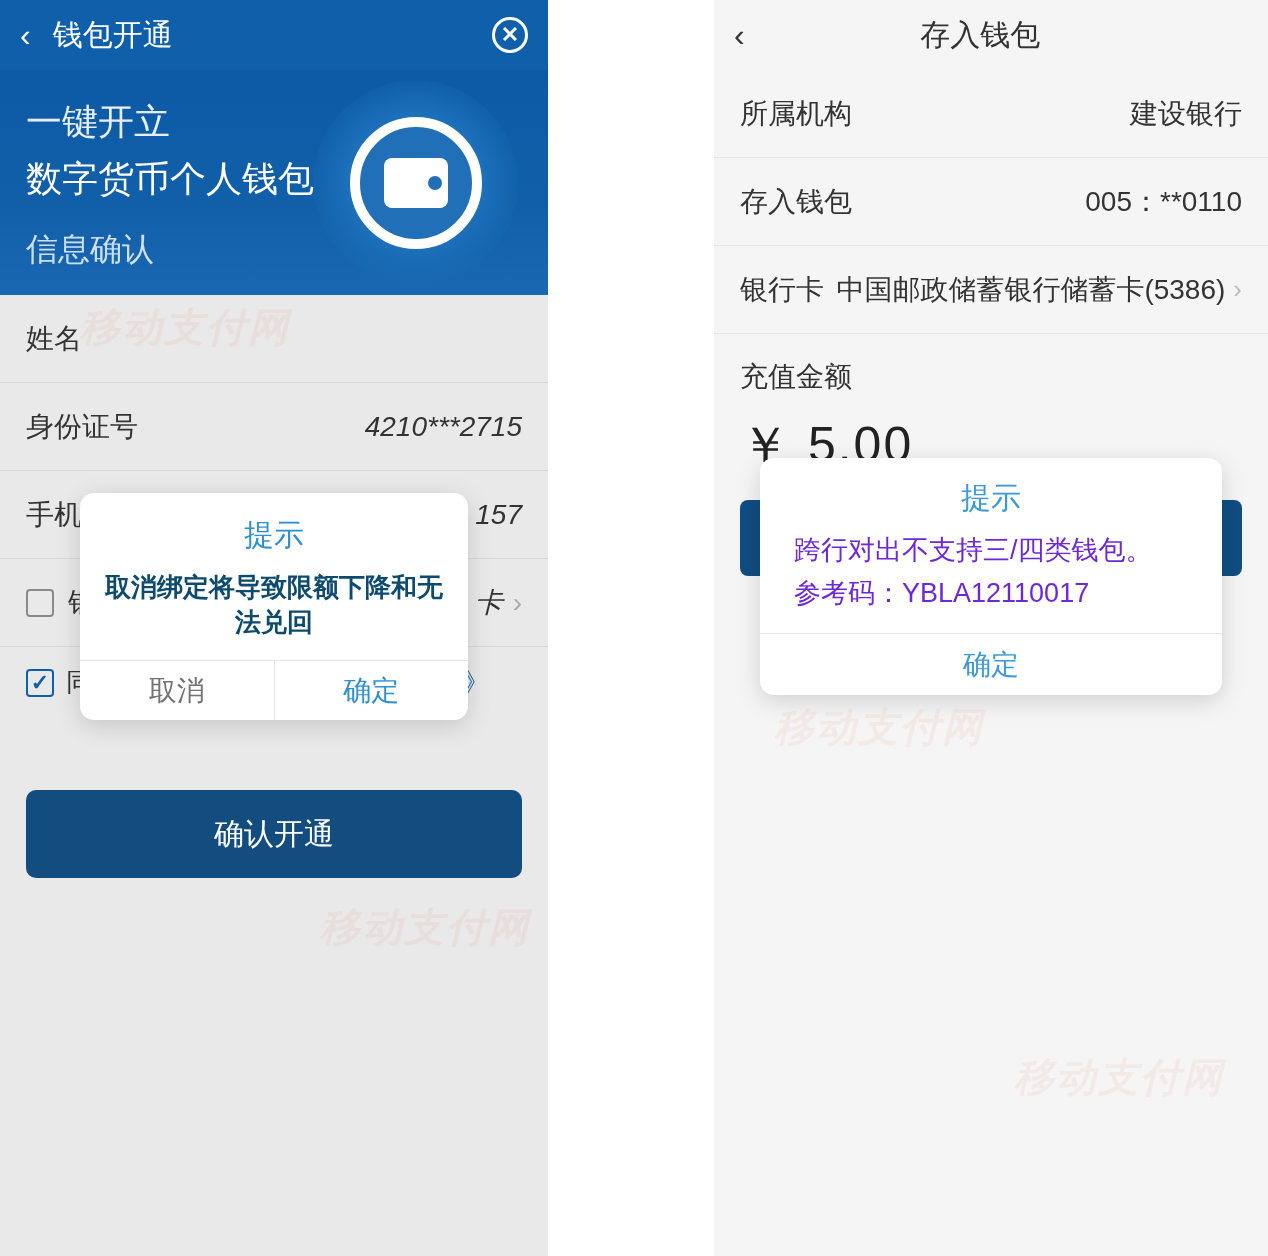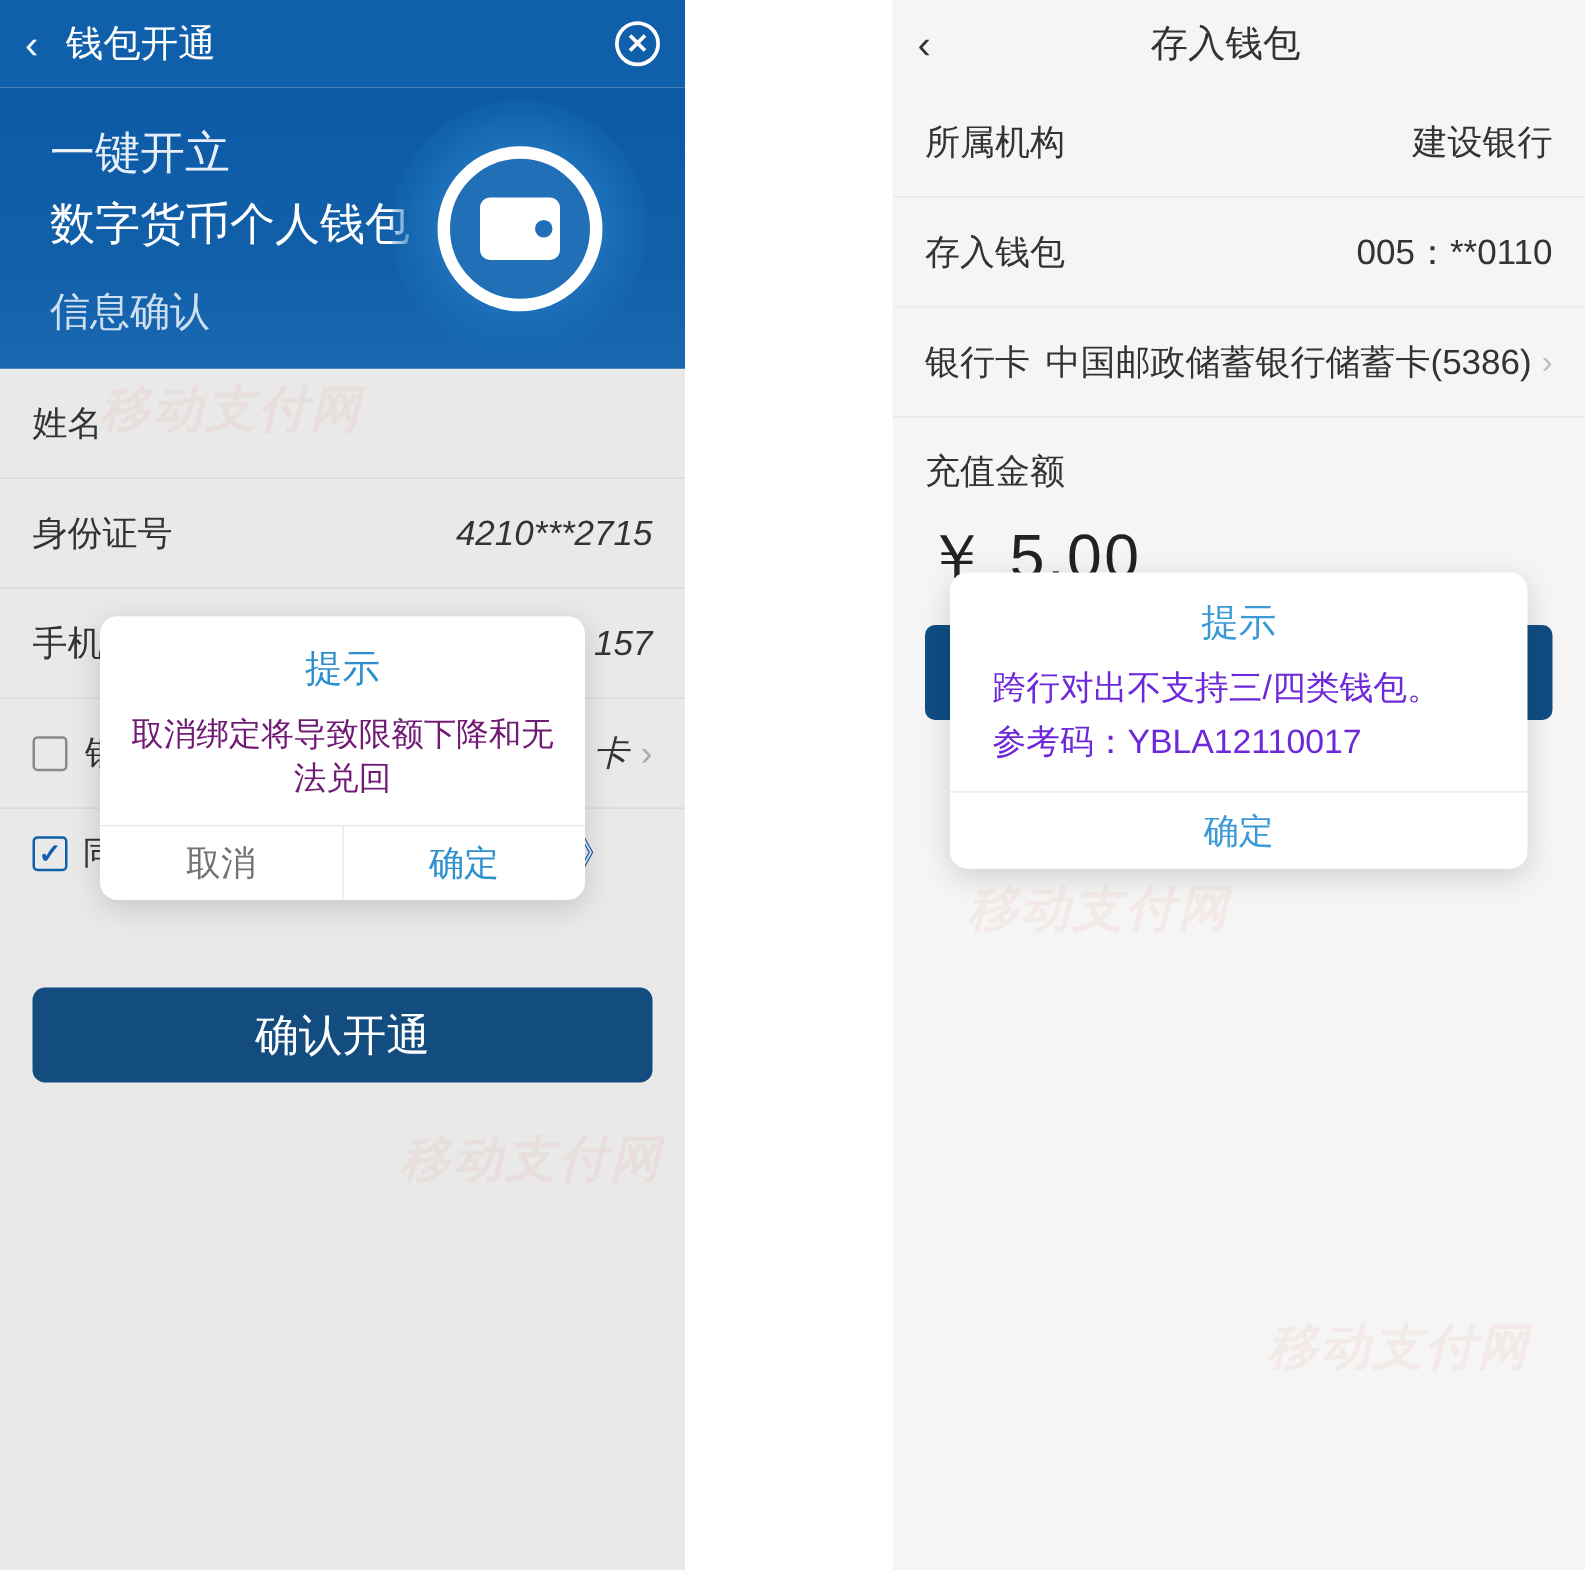--- a/index.html
+++ b/index.html
@@ -33,21 +33,21 @@
 .left .header .title { font-size: 30px; flex: 1; }
 .left .header .close {
   width: 36px; height: 36px; border: 3px solid #fff; border-radius: 50%;
   display:flex;align-items:center;justify-content:center;font-size:22px;font-weight:bold;
 }
 .left .hero {
   height: 225px;
   background: linear-gradient(180deg,#0c5aa6 0%,#125fa9 60%,#1a68b2 100%);
   position: relative;
   color: #fff;
-  padding: 28px 40px;
+  padding: 28px 26px;
 }
 .left .hero .line1 { font-size: 36px; color: #e6eef7; margin-bottom: 8px; }
 .left .hero .line2 { font-size: 36px; color: #fff; margin-bottom: 24px; }
 .left .hero .sub { font-size: 32px; color: #cddff0; }
 .left .hero .wallet-glow {
   position: absolute; right: 30px; top: 10px;
   width: 205px; height: 205px; border-radius: 50%;
   background: radial-gradient(circle,#3a89d1 0%,#176bb4 55%,rgba(23,107,180,0) 75%);
   display:flex;align-items:center;justify-content:center;
 }
@@ -78,35 +78,35 @@
 }
 .left .agree .checkmark {
   width:28px;height:28px;border:2px solid #0f5faa;border-radius:4px;
   margin-right:12px;display:flex;align-items:center;justify-content:center;
   color:#0f5faa;font-size:22px;font-weight:bold;
 }
 .left .agree .txt1 { color:#333; }
 .left .agree .link { color:#0f5faa; }
 .left .primary-btn {
   margin: 90px 26px 0;
-  height:76px;border-radius:10px;background:#134d80;color:#fff;
-  display:flex;align-items:center;justify-content:center;font-size:35px;
+  height:88px;border-radius:10px;background:#134d80;color:#fff;
+  display:flex;align-items:center;justify-content:center;font-size:30px;
 }
 
 
 .dialog {
   position:absolute; background:#fff; border-radius:14px;
   box-shadow:0 6px 24px rgba(0,0,0,0.15);
 }
 .left .dialog { left:80px; right:80px; top:493px; }
 .left .dialog .d-title {
   text-align:center;color:#2f90cf;font-size:30px;padding:22px 0 14px;
 }
 .left .dialog .d-msg {
-  text-align:center;color:#701a75;font-size:26px;padding:0 16px 20px;
+  text-align:center;color:#0c4a6e;font-size:26px;padding:0 16px 20px;font-weight:bold;
 }
 .left .dialog .d-btns {
   display:flex;border-top:1px solid #e6e6e6;height:60px;
 }
 .left .dialog .d-btns div {
   flex:1;display:flex;align-items:center;justify-content:center;font-size:28px;
 }
 .left .dialog .d-btns .cancel { color:#737373;border-right:1px solid #e6e6e6; }
 .left .dialog .d-btns .ok { color:#2f90cf; }
 

